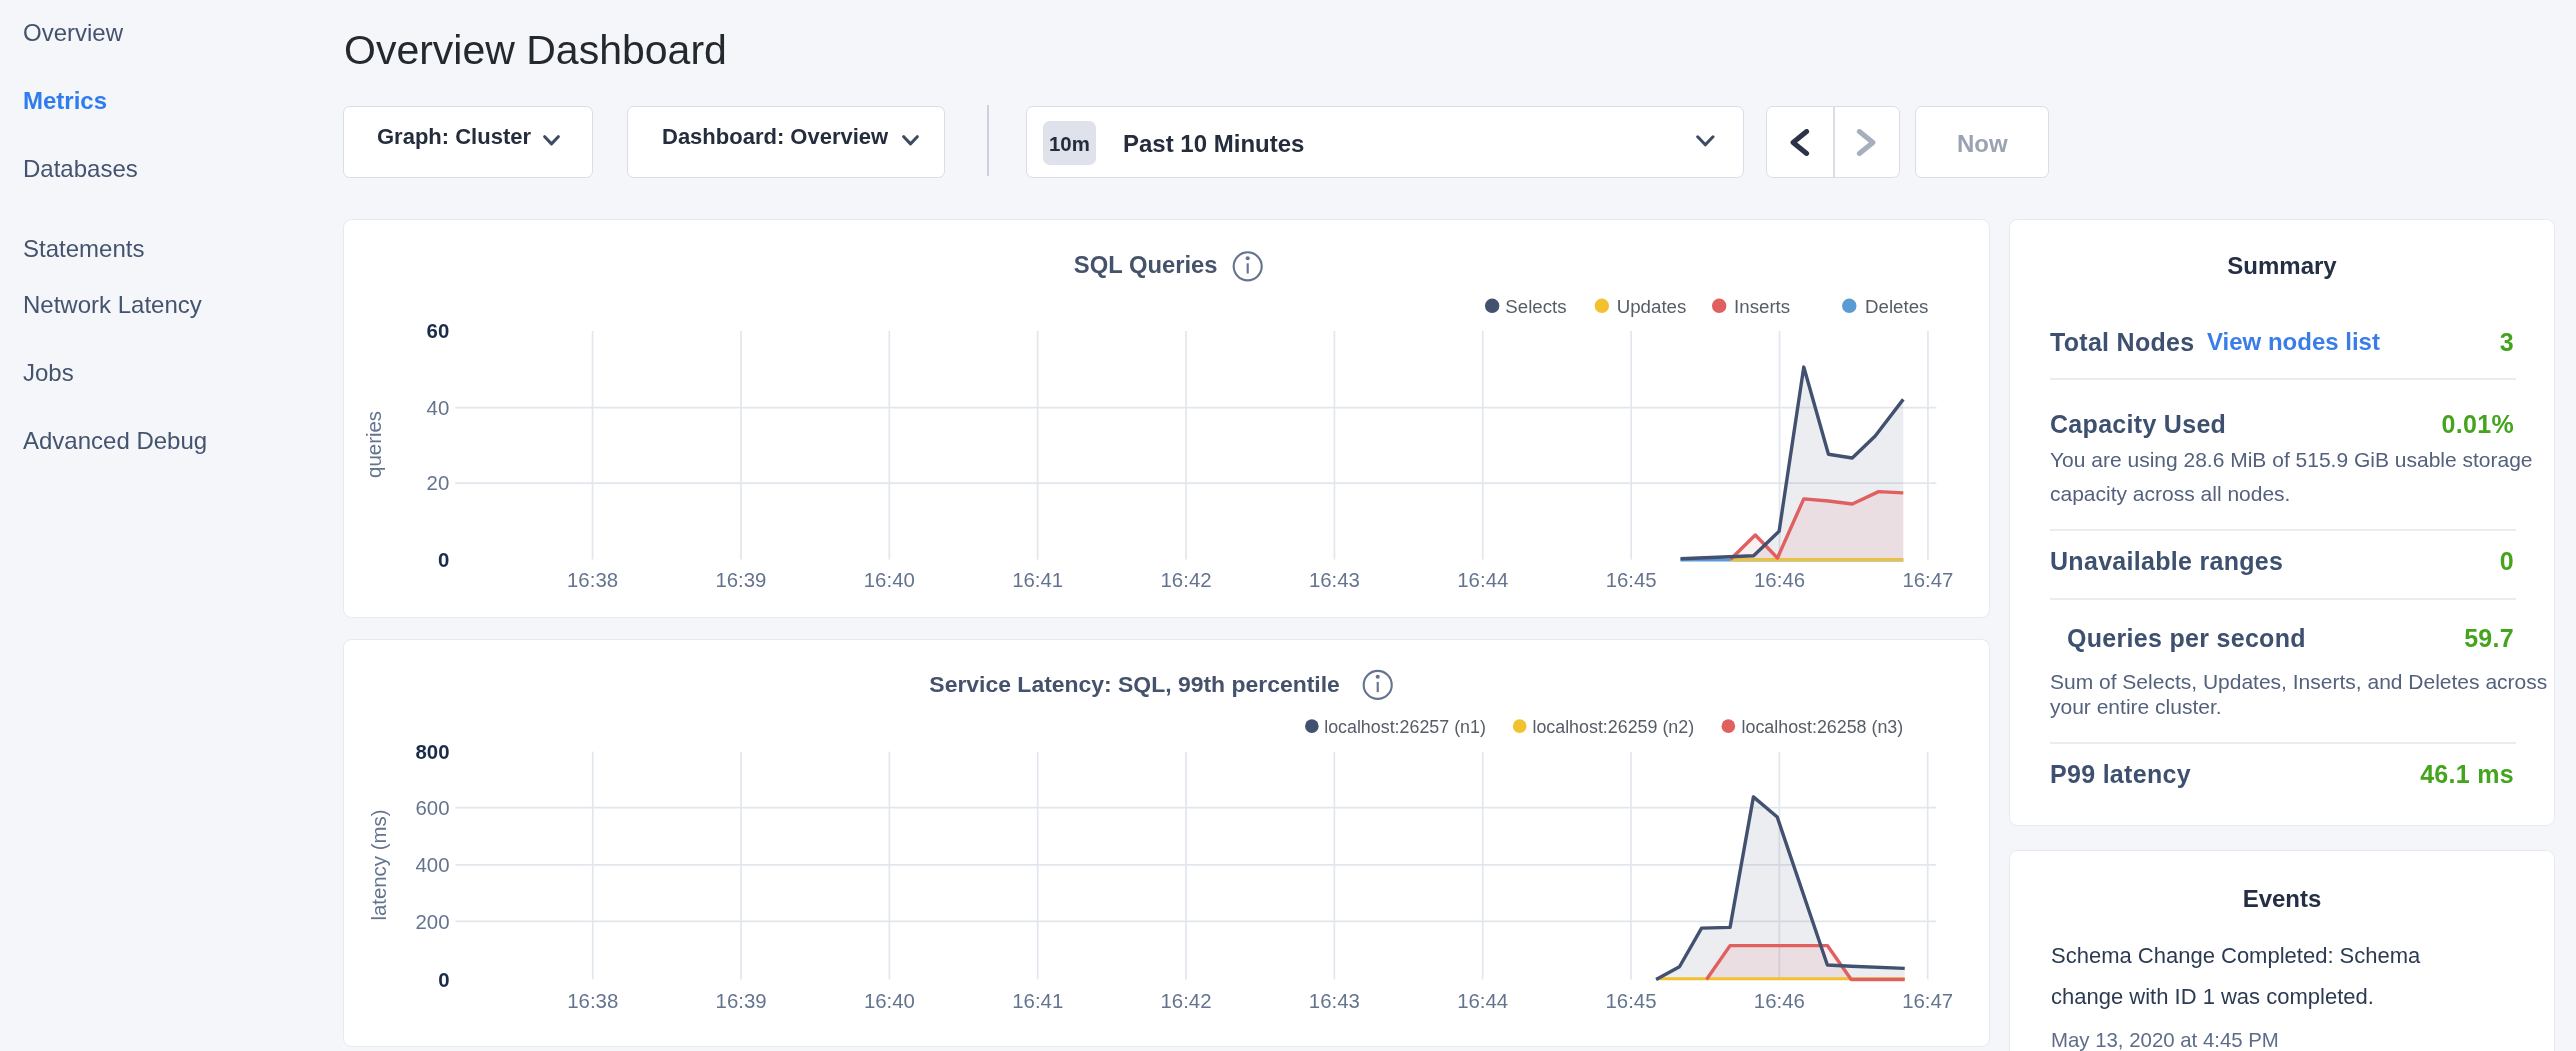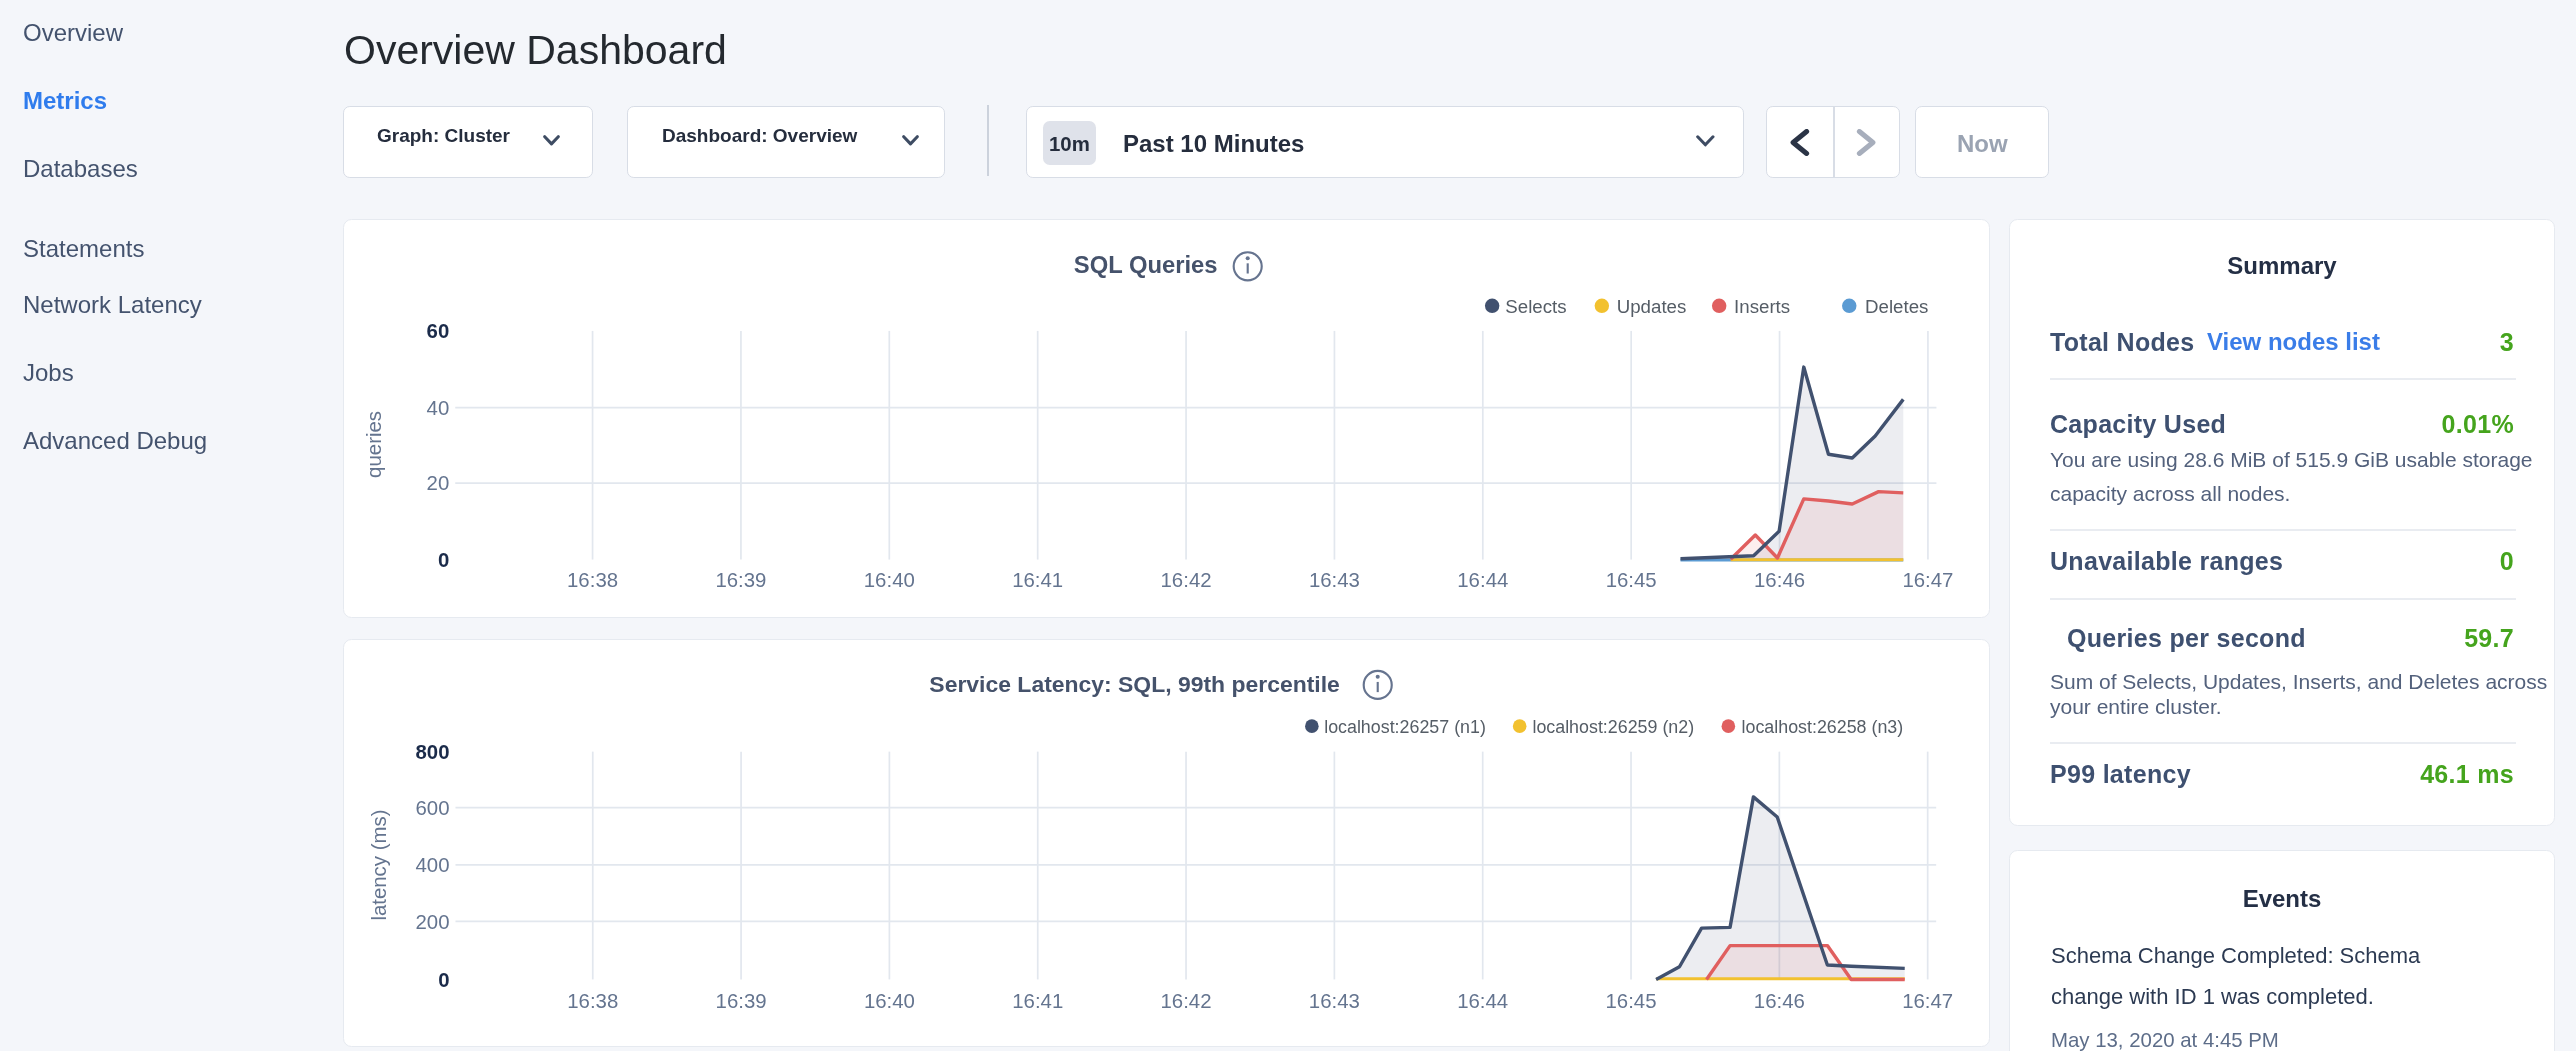--- a/index.html
+++ b/index.html
@@ -1,21 +1,21 @@
 <!DOCTYPE html>
 <html style="font-size:13.6px"><head>
 <meta charset="utf-8">
 <style>
   html,body{margin:0;padding:0;}
   body{width:2576px;height:1051px;background:#f4f6fa;font-family:"Liberation Sans",sans-serif;position:relative;overflow:hidden;}
   .abs{position:absolute;}
   .nav{position:absolute;left:23px;font-size:24px;line-height:34px;color:#44536e;}
   .card{position:absolute;background:#fff;border:1.7px solid #e6eaf0;border-radius:8.5px;box-sizing:border-box;}
   .ctl{position:absolute;top:106px;height:72px;background:#fff;border:1.7px solid #d8dde6;border-radius:6.8px;box-sizing:border-box;}
-  .ctltxt{position:absolute;font-weight:bold;font-size:19px;color:#252d3d;line-height:1;}
+  .ctltxt{position:absolute;font-weight:bold;font-size:22px;color:#252d3d;line-height:1;}
   .slabel{position:absolute;left:41px;font-weight:bold;font-size:25px;color:#3e5070;line-height:1;letter-spacing:0.3px;white-space:nowrap;}
   .sval{position:absolute;right:41px;font-weight:bold;font-size:25px;color:#45a41d;line-height:1;letter-spacing:0.3px;white-space:nowrap;}
   .sdesc{position:absolute;left:41px;font-size:21px;color:#53617c;line-height:1;white-space:nowrap;}
   .sdiv{position:absolute;left:41px;width:466px;height:1.7px;background:#e9ecf1;}
 </style>
 </head>
 <body>
 
 <div class="nav" style="top:16px">Overview</div>
 <div class="nav" style="top:84px;color:#2f7ced;font-weight:bold">Metrics</div>

